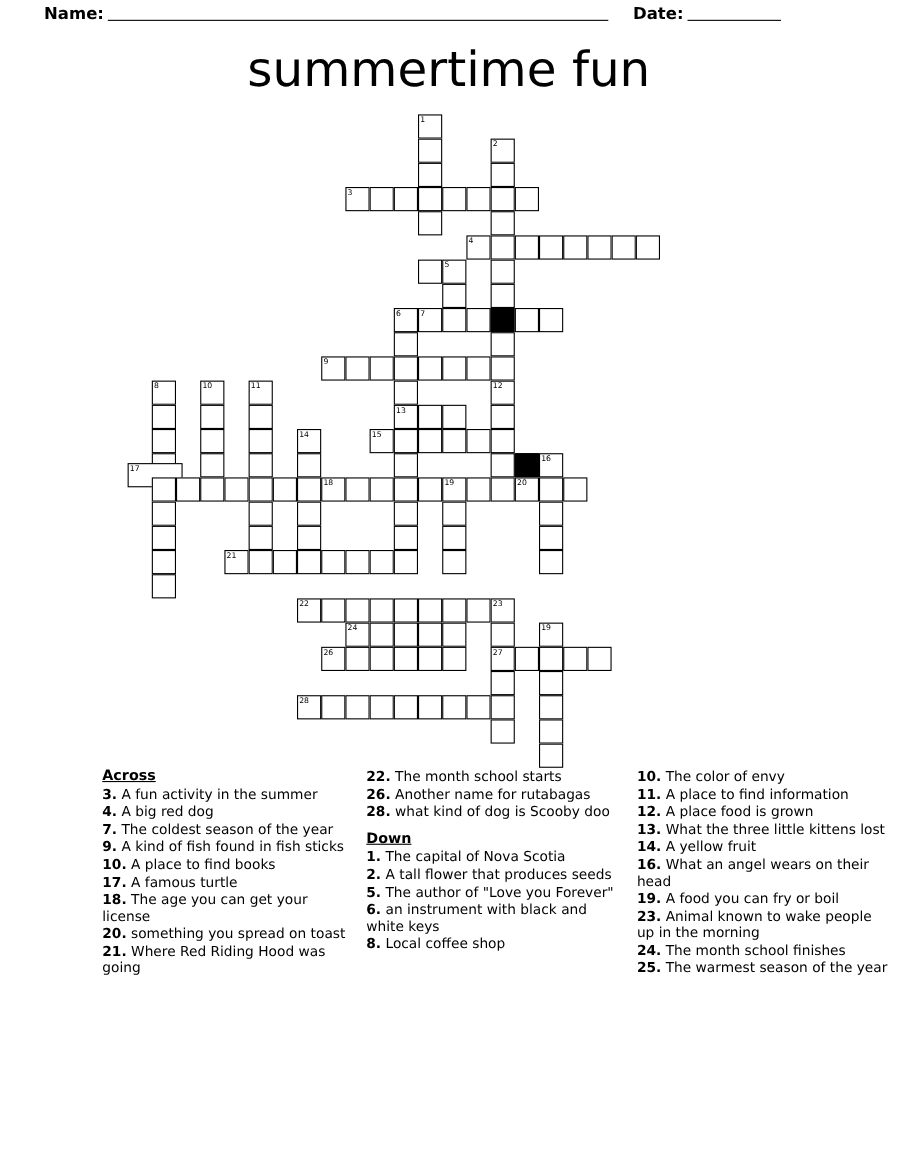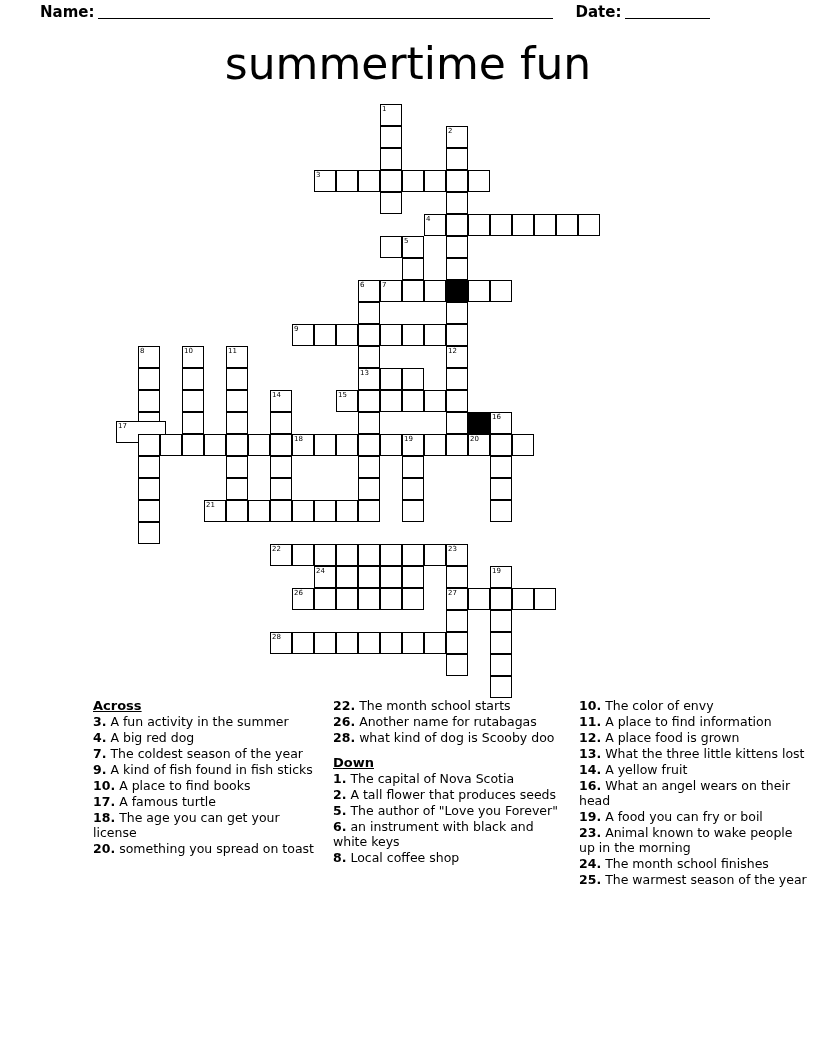--- a/index.html
+++ b/index.html
@@ -354,20 +354,21 @@
     <div class="col col1">
         <div class="sechead">Across</div>
         <div class="clue"><b>3.</b><span> A fun activity in the summer</span></div>
         <div class="clue"><b>4.</b><span> A big red dog</span></div>
         <div class="clue"><b>7.</b><span> The coldest season of the year</span></div>
         <div class="clue"><b>9.</b><span> A kind of fish found in fish sticks</span></div>
         <div class="clue"><b>10.</b><span> A place to find books</span></div>
         <div class="clue"><b>17.</b><span> A famous turtle</span></div>
         <div class="clue"><b>18.</b><span> The age you can get your license</span></div>
         <div class="clue"><b>20.</b><span> something you spread on toast</span></div>
+        <div class="clue"><b>21.</b><span> Where Red Riding Hood was going</span></div>
       </div>
     <div class="col col2">
         <div class="clue"><b>22.</b><span> The month school starts</span></div>
         <div class="clue"><b>26.</b><span> Another name for rutabagas</span></div>
         <div class="clue"><b>28.</b><span> what kind of dog is Scooby doo</span></div>
         <div class="gap"></div>
         <div class="sechead">Down</div>
         <div class="clue"><b>1.</b><span> The capital of Nova Scotia</span></div>
         <div class="clue"><b>2.</b><span> A tall flower that produces seeds</span></div>
         <div class="clue"><b>5.</b><span> The author of "Love you Forever"</span></div>

